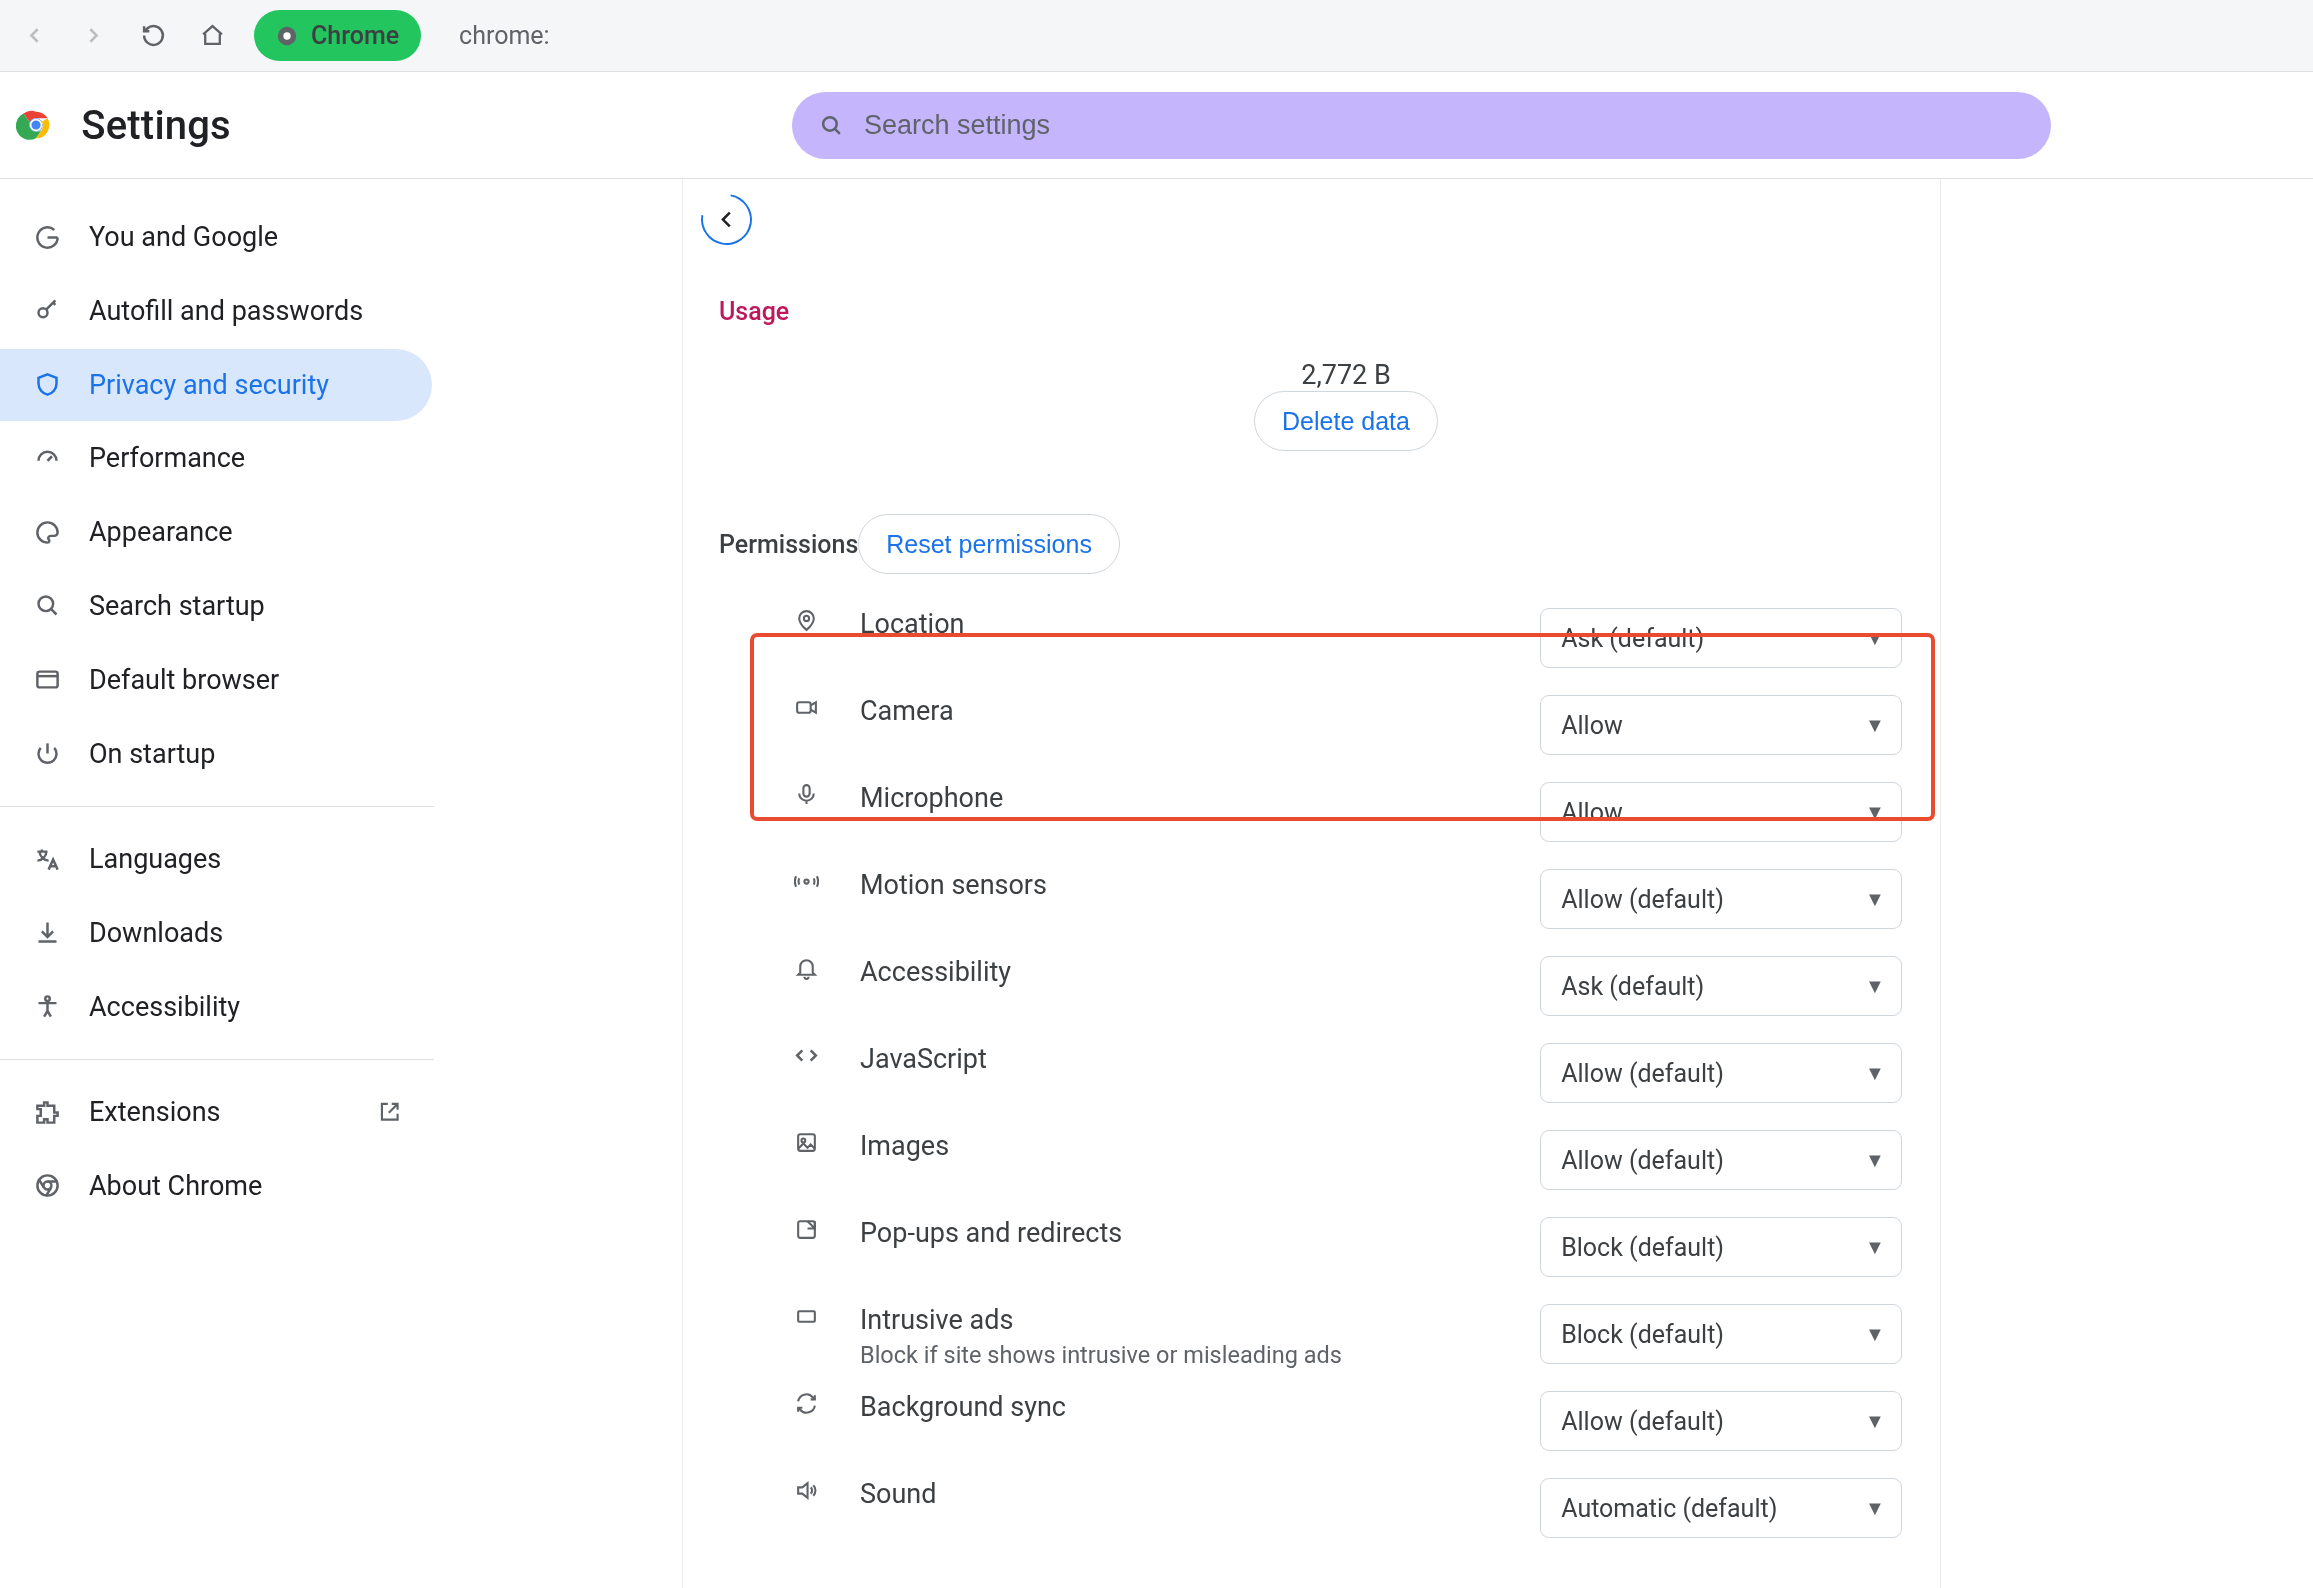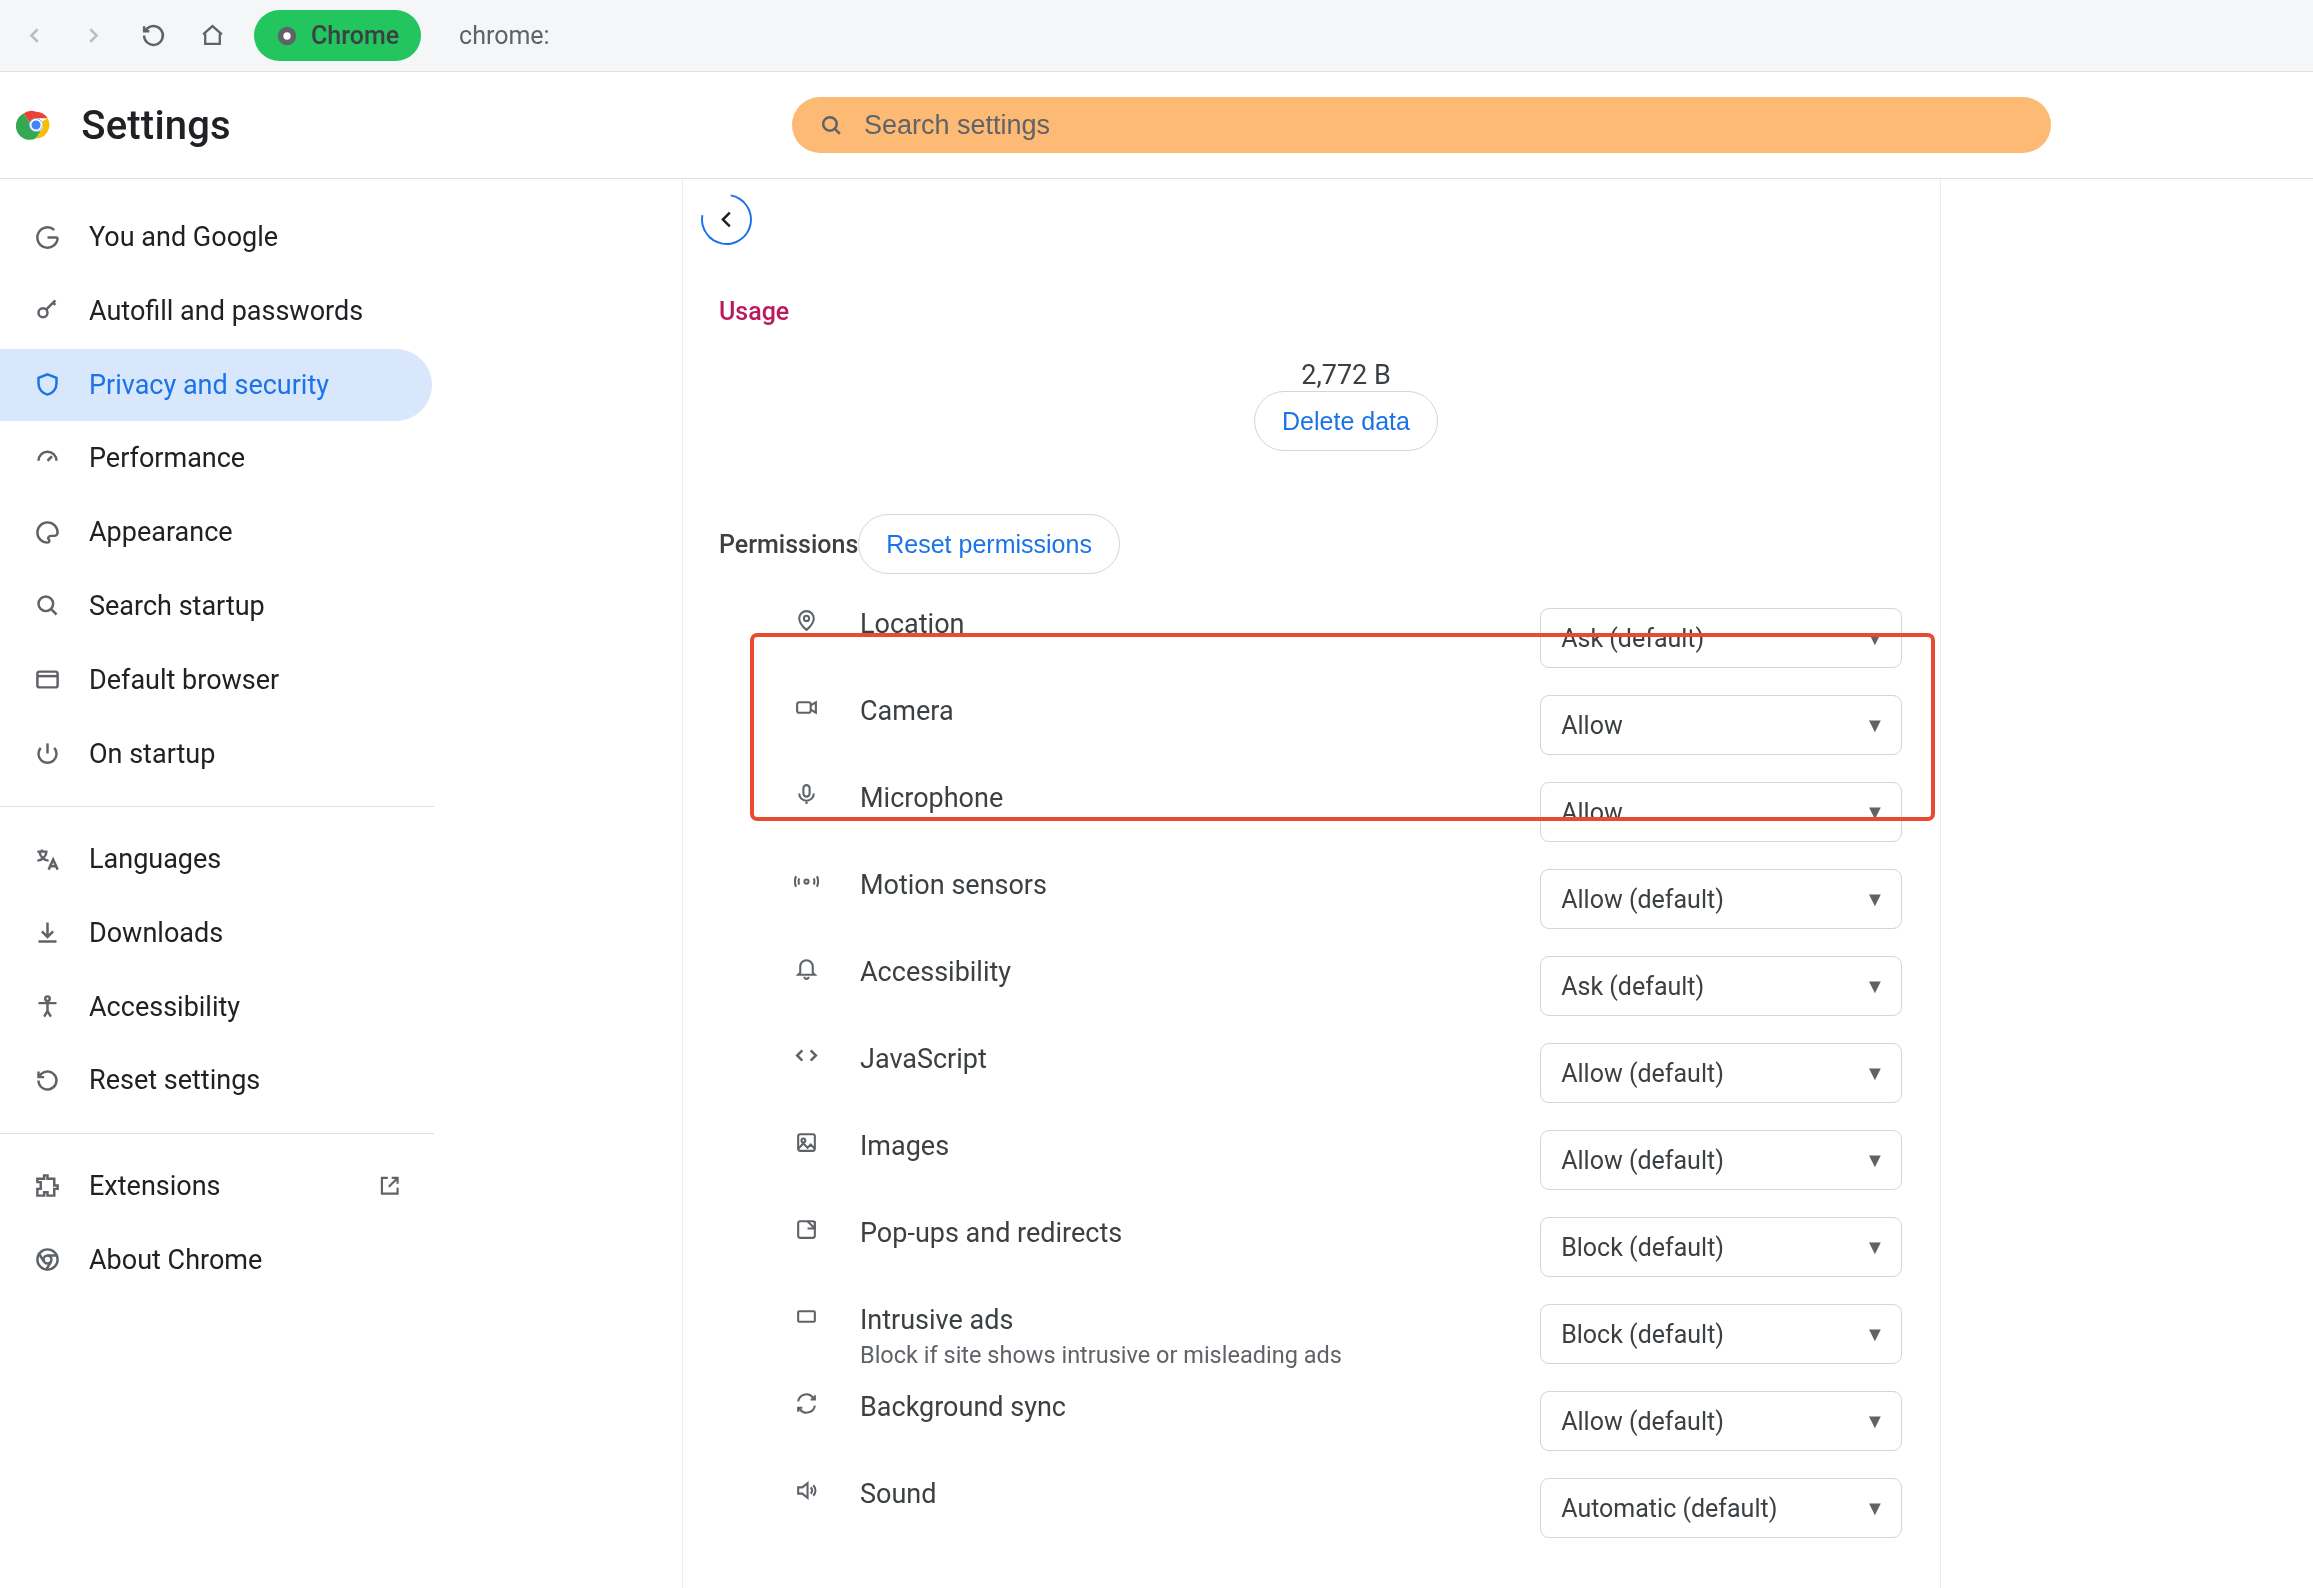--- a/index.html
+++ b/index.html
@@ -31,22 +31,22 @@
     height: 107px;
     display:flex; align-items:center; gap:25px;
     padding: 0 16.3px;
     border-bottom: 0.9px solid #e0e0e0;
   }
   .chrome-logo { width:40px; height:40px; }
   .settings-title { font-size:40px; font-weight:500; letter-spacing:0.2px; }
   .search-wrap {
     margin-left: 536px;
     flex: 0 0 1259px;
-    height: 56px;
-    background:#fdba74;
+    height: 67px;
+    background:#c4b5fd;
     border-radius: 45px;
     display:flex; align-items:center; gap:20px;
     padding: 0 27px;
     color:#5f6368;
   }
   .search-wrap input {
     flex:1; border:none; background:transparent; outline:none;
     font-size:27px; color:#444;
   }
   .search-wrap input::placeholder { color:#5f6368; }
@@ -290,29 +290,20 @@
     </div>
     <div class="side-item">
       <span class="icon">
           <svg width="27" height="27" viewBox="0 0 24 24" fill="none" stroke="currentColor" stroke-width="2.2">
             <circle cx="12" cy="5" r="2"></circle>
             <path d="M4 9h16M12 9v7M9 21l3-5 3 5"></path>
           </svg>
         </span>
       <span>Accessibility</span>
     </div>
-    <div class="side-item">
-      <span class="icon">
-          <svg width="27" height="27" viewBox="0 0 24 24" fill="none" stroke="currentColor" stroke-width="2.2">
-            <path d="M4 12a8 8 0 1 0 2.5-5.8L4 9"></path>
-            <path d="M4 4v5h5"></path>
-          </svg>
-        </span>
-      <span>Reset settings</span>
-    </div>
 
     <div class="side-divider"></div>
 
     <div class="side-item">
       <span class="icon">
           <svg width="27" height="27" viewBox="0 0 24 24" fill="none" stroke="currentColor" stroke-width="2.2">
             <path d="M9 3h3v3h6v6h3v3h-3v6h-6v-3H9v3H3v-6h3V9H3V6h6V3z"></path>
           </svg>
         </span>
       <span>Extensions</span>

